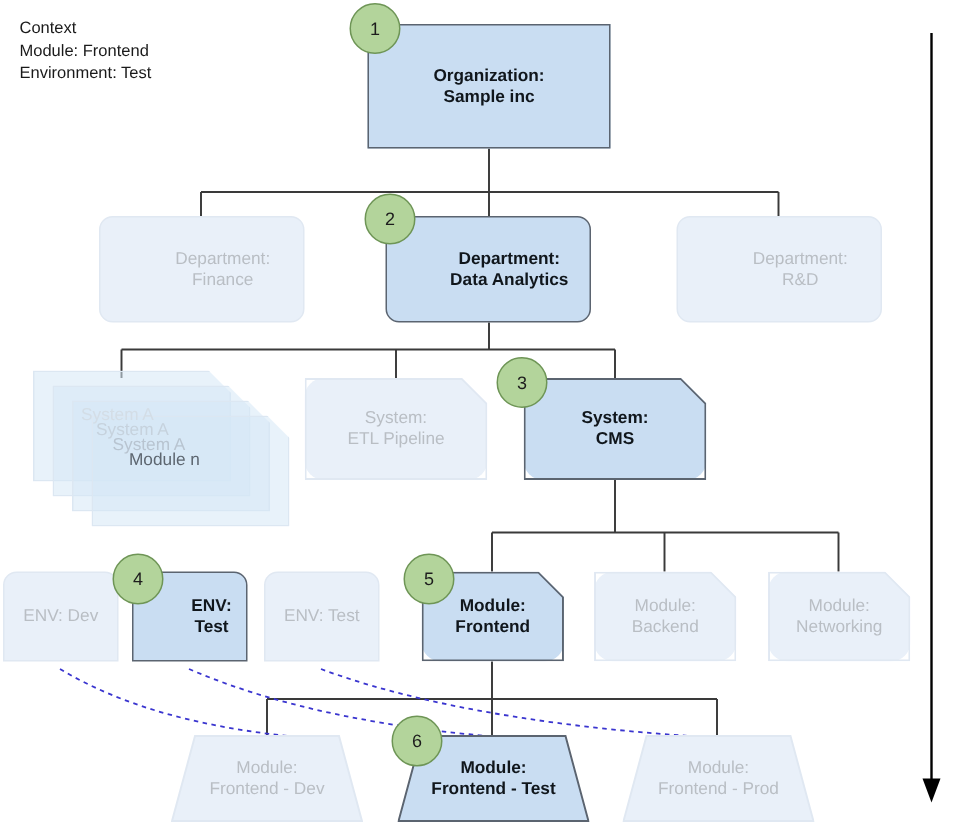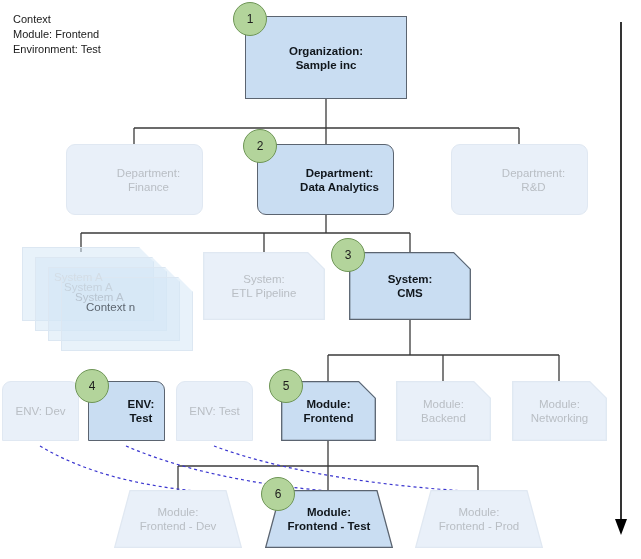--- a/index.html
+++ b/index.html
@@ -23,21 +23,21 @@
   .shp-round{border-radius:9px;padding-left:28px;}
   .shp-round.active{background:#c9ddf2;border:1.3px solid #5b6470;}
   .shp-round.faded{background:#e9f0f9;border:1.3px solid #e0e8f2;}
 
   
   .shp-envbox{border-radius:9px 9px 0 0;}
   .shp-envbox.active{background:#c9ddf2;border:1.3px solid #5b6470;}
   .shp-envbox.faded{background:#e9f0f9;border:1.3px solid #e0e8f2;}
 
   
-  .shp-note{clip-path:polygon(0 0, calc(100% - 17px) 0, 100% 17px, 100% 100%, 0 100%);}
+  .shp-note{clip-path:polygon(0 0, calc(100% - 17px) 0, 100% 17px, 100% 100%, 0 100%);border-radius:13px;}
   .shp-note.active{background:#c9ddf2;}
   .shp-note.faded{background:#e9f0f9;}
   .shp-note .edge{position:absolute;left:0;top:0;width:100%;height:100%;pointer-events:none;}
 
   
   .shp-trap{background:transparent;}
   .shp-trap .edge{position:absolute;left:0;top:0;width:100%;height:100%;}
   .shp-trap .lbl{position:relative;z-index:2;}
 
   .node .lbl{position:relative;z-index:2;}
@@ -124,21 +124,21 @@
   </div>
 
   <div class="pile" style="left:22px;top:247px;width:170px;height:104px;">
     <div class="sheet" style="left:0px;top:0px;width:130px;height:72px;"></div>
     <div class="sheet" style="left:13px;top:10px;width:130px;height:72px;"></div>
     <div class="sheet" style="left:26px;top:20px;width:130px;height:72px;"></div>
     <div class="sheet" style="left:39px;top:30px;width:130px;height:72px;"></div>
     <div class="ptext" style="left:32px;top:24px;color:#d3dde6;">System A</div>
     <div class="ptext" style="left:42px;top:34px;color:#c6d2dd;">System A</div>
     <div class="ptext" style="left:53px;top:44px;color:#b8c4d0;">System A</div>
-    <div class="ptext" style="left:64px;top:54px;color:#5d6670;">Context n</div>
+    <div class="ptext" style="left:64px;top:54px;color:#5d6670;">Module n</div>
   </div>
 
   <div class="node shp-note faded" style="left:203px;top:252px;width:122px;height:68px;">
     <svg class="edge" viewBox="0 0 122 68" preserveAspectRatio="none">
       <path d="M0.7,0.7 H105 L121.3,17 V67.3 H0.7 Z" fill="none" stroke="#e0e8f2" stroke-width="1.3"></path>
     </svg>
     <span class="lbl">System:
 ETL Pipeline</span>
   </div>
 

